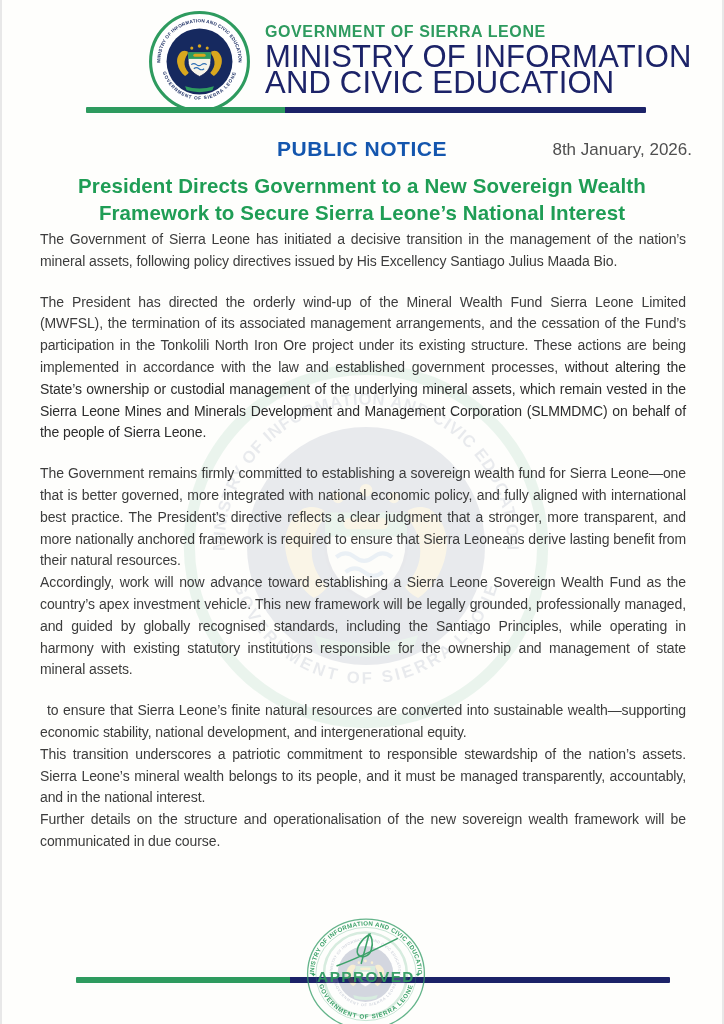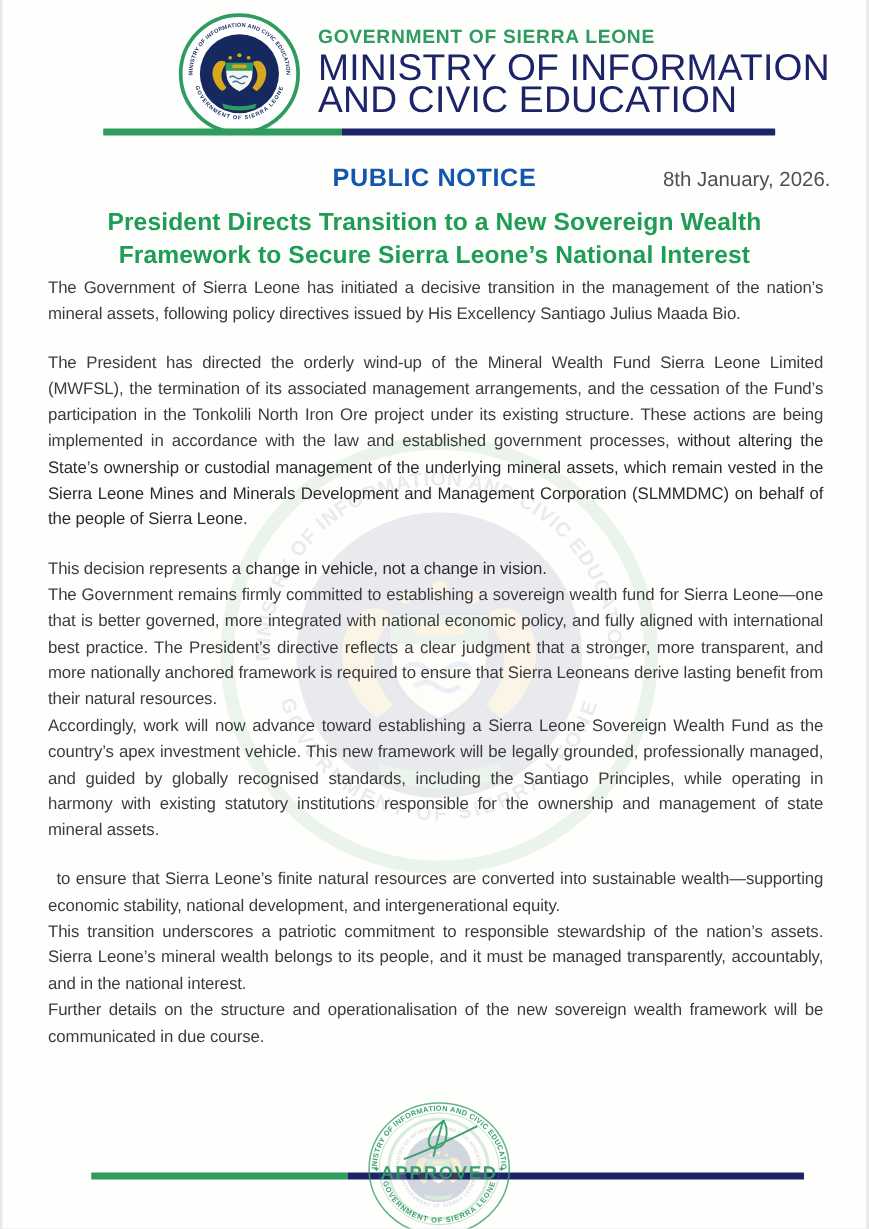--- a/index.html
+++ b/index.html
@@ -88,28 +88,27 @@
     <div class="gov">GOVERNMENT OF SIERRA LEONE</div>
     <div class="min">MINISTRY OF INFORMATION</div>
     <div class="min">AND CIVIC EDUCATION</div>
   </div>
   <div class="rule rule-top"></div>
 
   <div class="notice-title">PUBLIC NOTICE</div>
   <div class="date">8th January, 2026.</div>
 
   <h1 class="headline">
-    <div>President Directs Transition to a New Sovereign Wealth</div>
+    <div>President Directs Government to a New Sovereign Wealth</div>
     <div>Framework to Secure Sierra Leone’s National Interest</div>
   </h1>
 
   <main class="bodytext">
       <p class="para gap"><span>The Government of Sierra Leone has initiated a decisive transition in the management of the nation’s mineral assets, following policy directives issued by His Excellency Santiago Julius Maada Bio.</span></p>
       <p class="para gap"><span>The President has directed the orderly wind-up of the Mineral Wealth Fund Sierra Leone Limited (MWFSL), the termination of its associated management arrangements, and the cessation of the Fund’s participation in the Tonkolili North Iron Ore project under its existing structure. These actions are being implemented in accordance with the law and established government processes, </span><span class="b">without altering the State’s ownership or custodial management of the underlying mineral assets, which remain vested in the Sierra Leone Mines and Minerals Development and Management Corporation (SLMMDMC) on behalf of the people of Sierra Leone.</span></p>
-      <p class="para"><span>This decision represents a </span><span class="b">change in vehicle, not a change in vision.</span></p>
       <p class="para"><span>The Government remains firmly committed to establishing a sovereign wealth fund for Sierra Leone—one that is better governed, more integrated with national economic policy, and fully aligned with international best practice. The President’s directive reflects a clear judgment that a stronger, more transparent, and more nationally anchored framework is required to ensure that Sierra Leoneans derive lasting benefit from their natural resources.</span></p>
       <p class="para gap"><span>Accordingly, work will now advance toward establishing a Sierra Leone Sovereign Wealth Fund as the country’s apex investment vehicle. This new framework will be legally grounded, professionally managed, and guided by globally recognised standards, including the Santiago Principles, while operating in harmony with existing statutory institutions responsible for the ownership and management of state mineral assets.</span></p>
       <p class="para indent"><span>to ensure that Sierra Leone’s finite natural resources are converted into sustainable wealth—supporting economic stability, national development, and intergenerational equity.</span></p>
       <p class="para"><span>This transition underscores a patriotic commitment to responsible stewardship of the nation’s assets. Sierra Leone’s mineral wealth belongs to its people, and it must be managed transparently, accountably, and in the national interest.</span></p>
       <p class="para"><span>Further details on the structure and operationalisation of the new sovereign wealth framework will be communicated in due course.</span></p>
     </main>
 
   <div class="rule rule-bottom"></div>
   <svg class="stamp" viewBox="0 0 210 200">
     <use href="#seal-def" transform="translate(30,26) scale(0.74)" opacity="0.2"></use>

